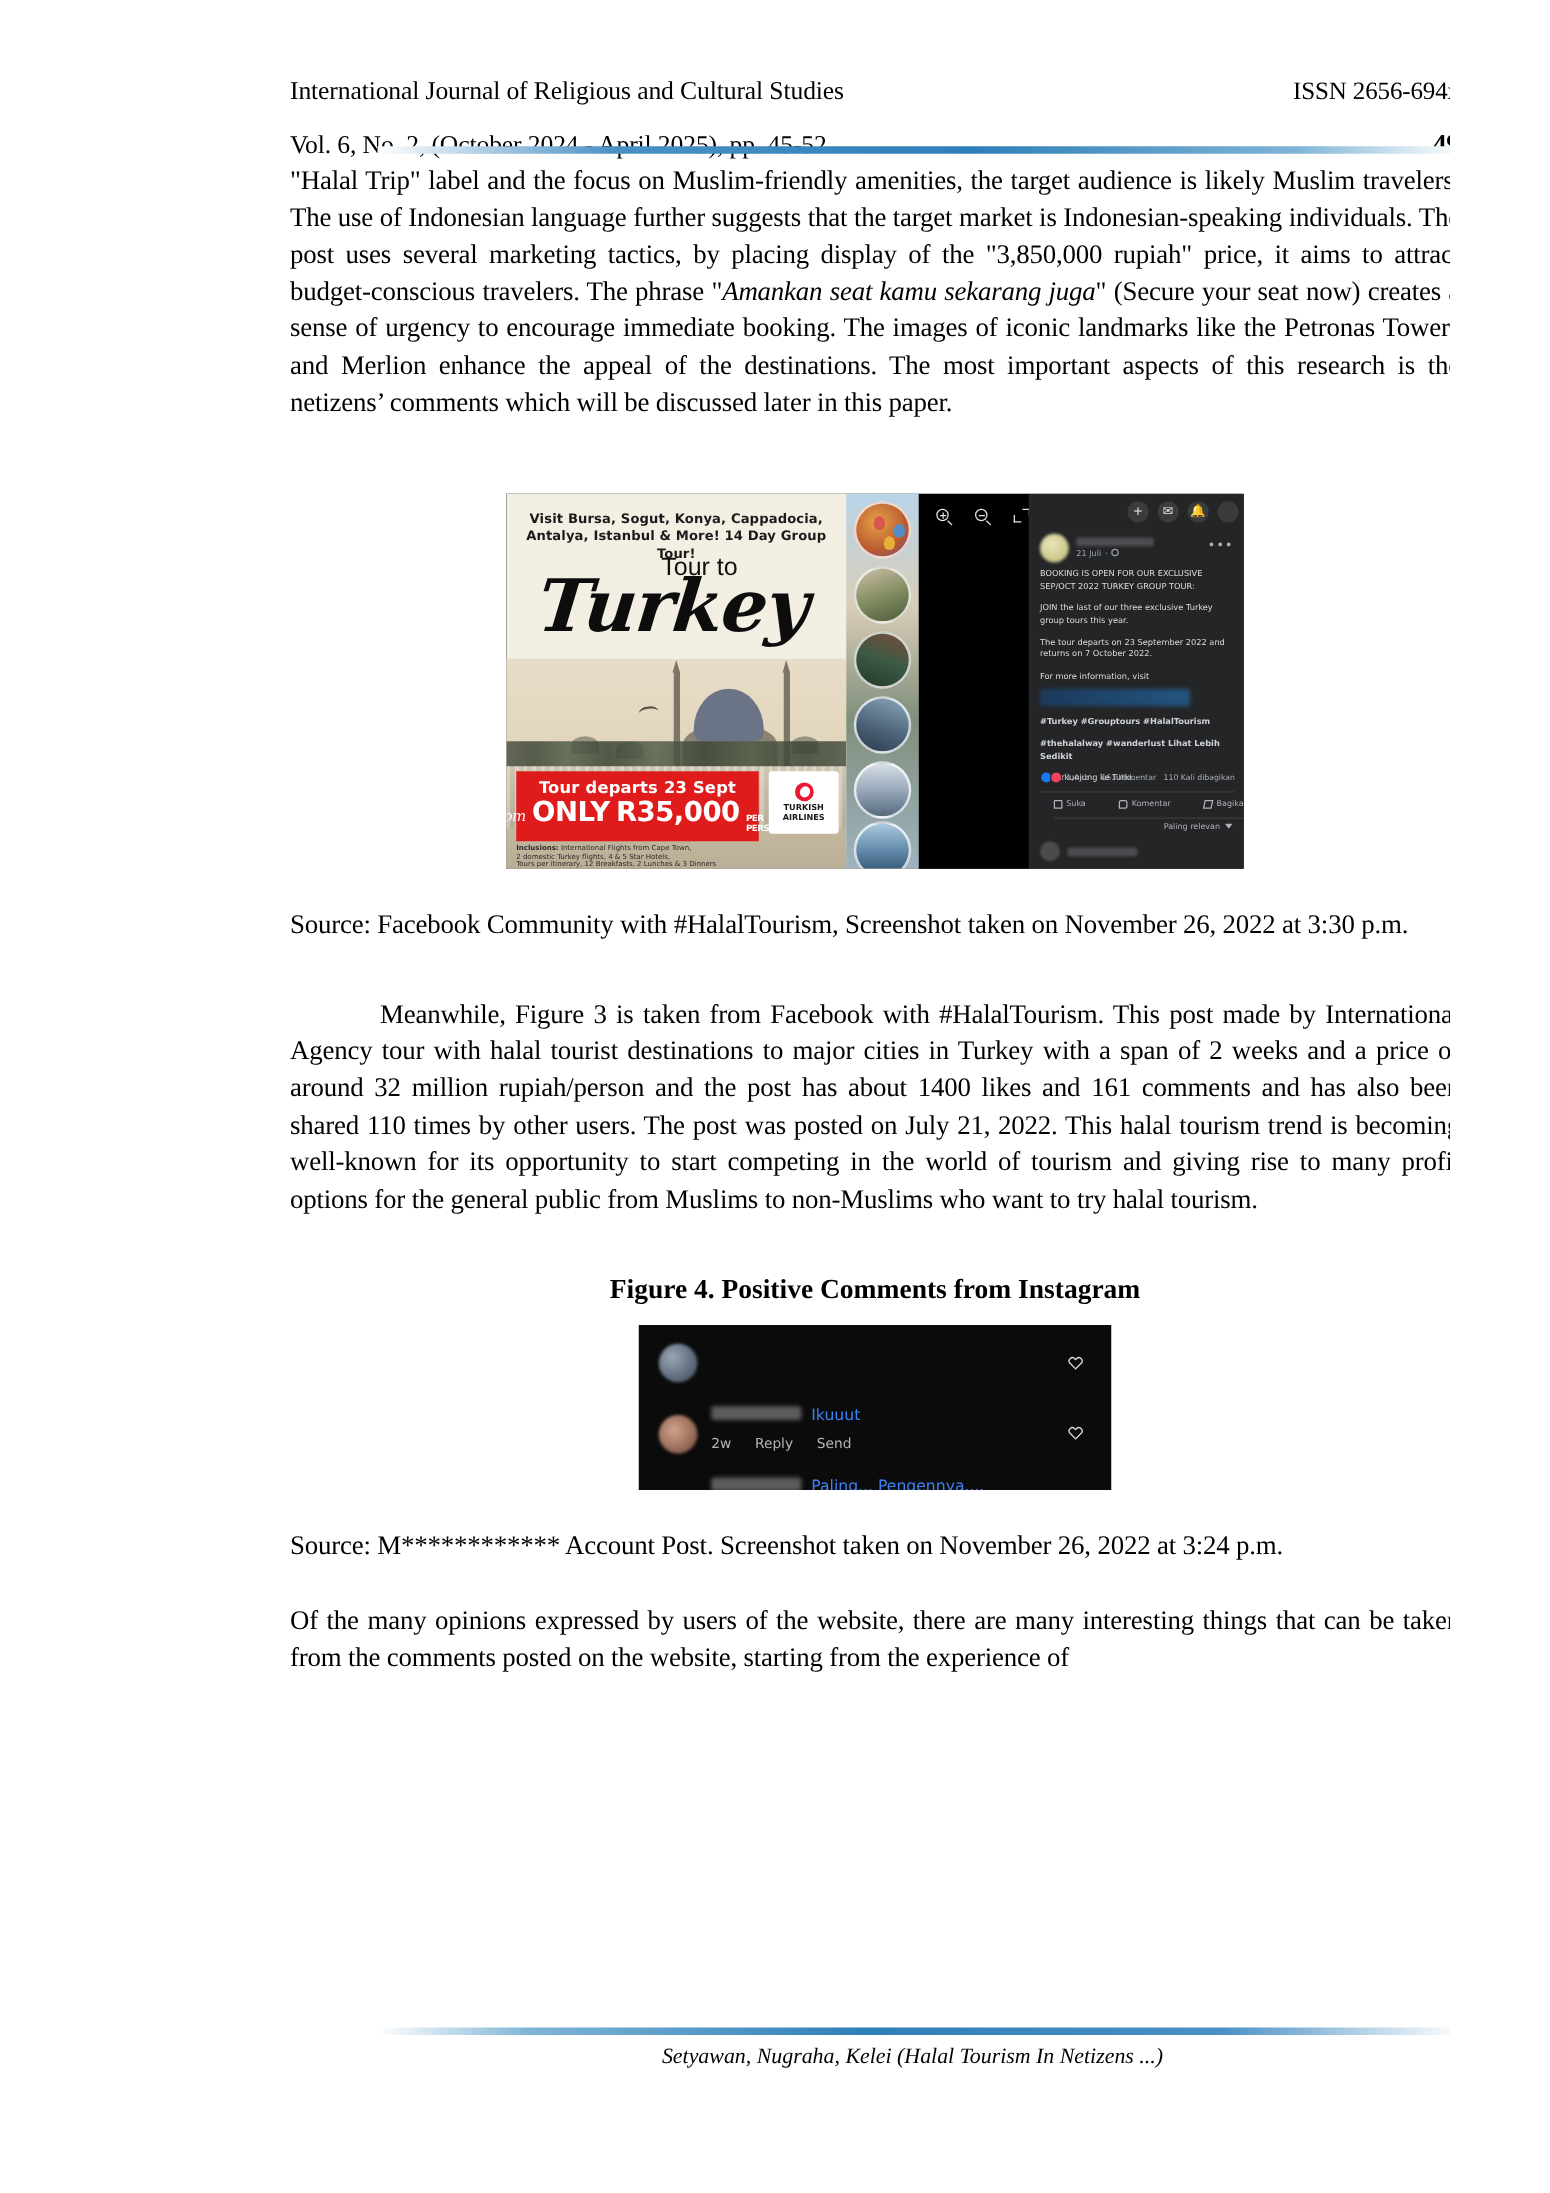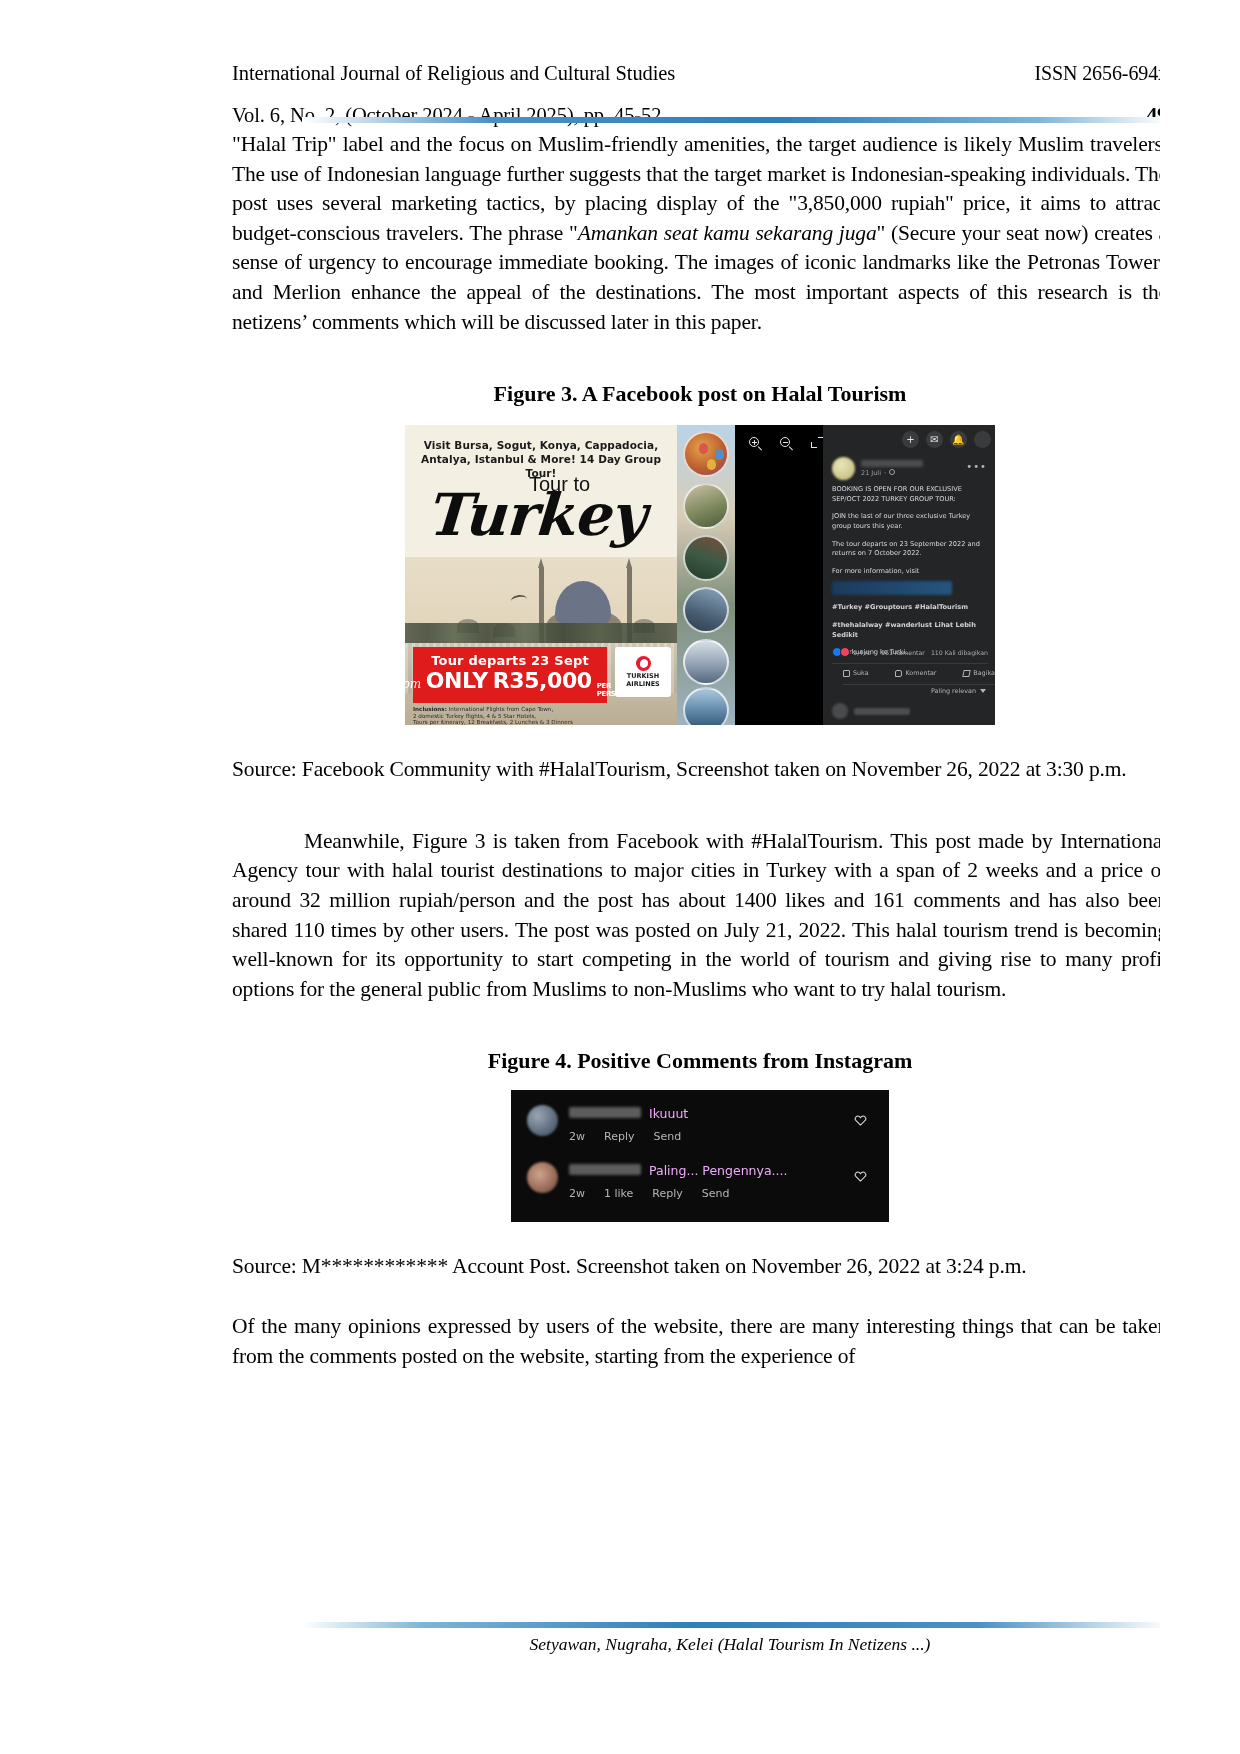--- a/index.html
+++ b/index.html
@@ -616,21 +616,21 @@
     gap: 8px;
     font-size: 12.5px;
   }
   .ig-userblur {
     display: inline-block;
     width: 72px; height: 11px;
     border-radius: 2px;
     background: #5c5c5c;
     filter: blur(1.8px);
   }
-  .ig-text { font-size: 12.5px; color: #f0abfc; }
+  .ig-text { font-size: 12.5px; color: #3b82f6; margin-top: 48px; }
   .ig-line2 {
     margin-top: 9px;
     display: flex;
     gap: 19px;
     font-size: 11px;
     color: #b6b6b6;
   }
   .ig-heart {
     position: absolute;
     right: 22px;
@@ -678,21 +678,20 @@
     </div>
   </div>
   <div class="header-rule"></div>
 
   <div class="content">
 
     <p class="body"><span>"Halal Trip" label and the focus on Muslim-friendly amenities, the target audience is likely Muslim travelers. The use of Indonesian language further suggests that the target market is Indonesian-speaking individuals. The post uses several marketing tactics, by placing display of the "3,850,000 rupiah" price, it aims to attract budget-conscious travelers. The phrase "</span><em class="it">Amankan seat kamu sekarang juga</em><span>" (Secure your seat now) creates a sense of urgency to encourage immediate booking. The images of iconic landmarks like the Petronas Towers and Merlion enhance the appeal of the destinations. The most important aspects of this research is the netizens’ comments which will be discussed later in this paper.</span></p>
 
     <div class="gap-lg"></div>
 
-    <p class="fig-caption">Figure 3. A Facebook post on Halal Tourism</p>
 
     <div class="fig3-wrap">
       <div class="fig3">
 
         <div class="poster">
           <div class="poster-top-text">
             <div>Visit Bursa, Sogut, Konya, Cappadocia,</div>
             <div><span>Antalya, Istanbul &amp; More! </span><b>14 Day Group Tour!</b></div>
           </div>
           <div class="poster-tourto">Tour to</div>

